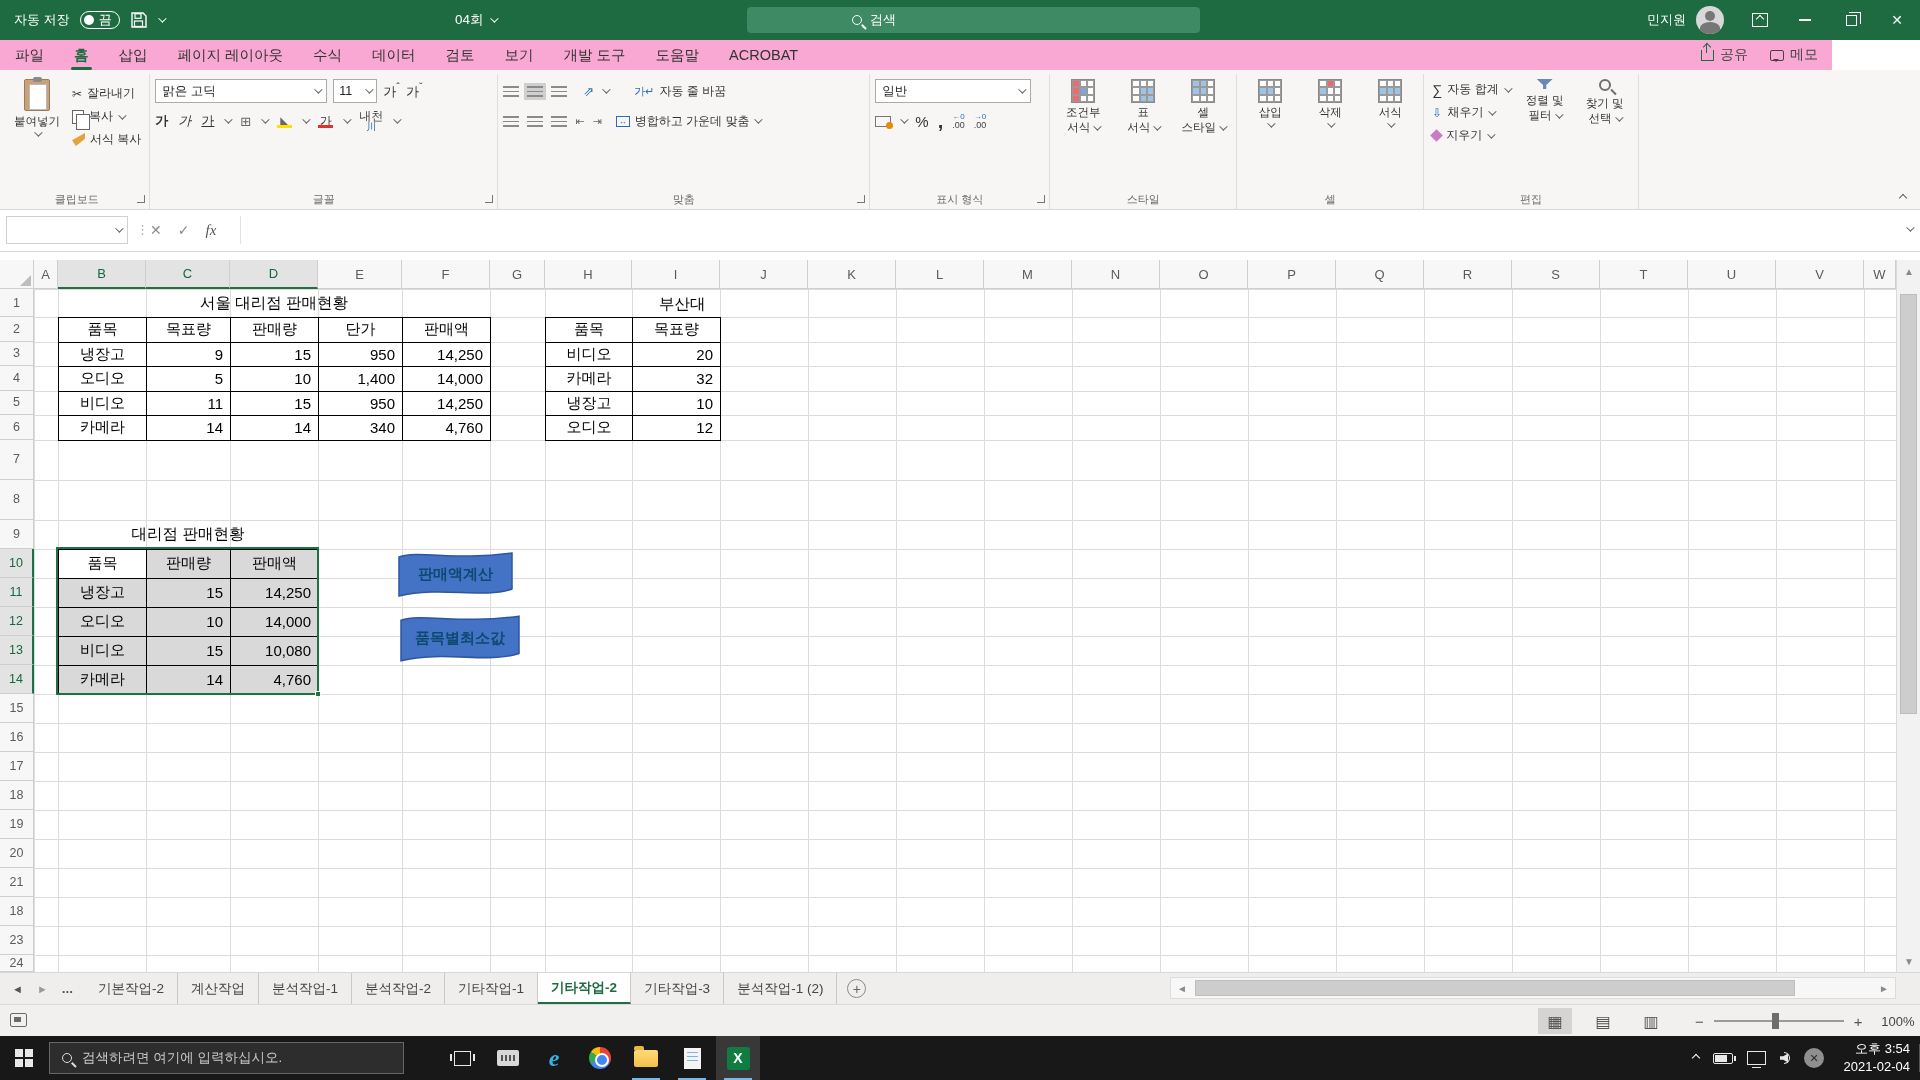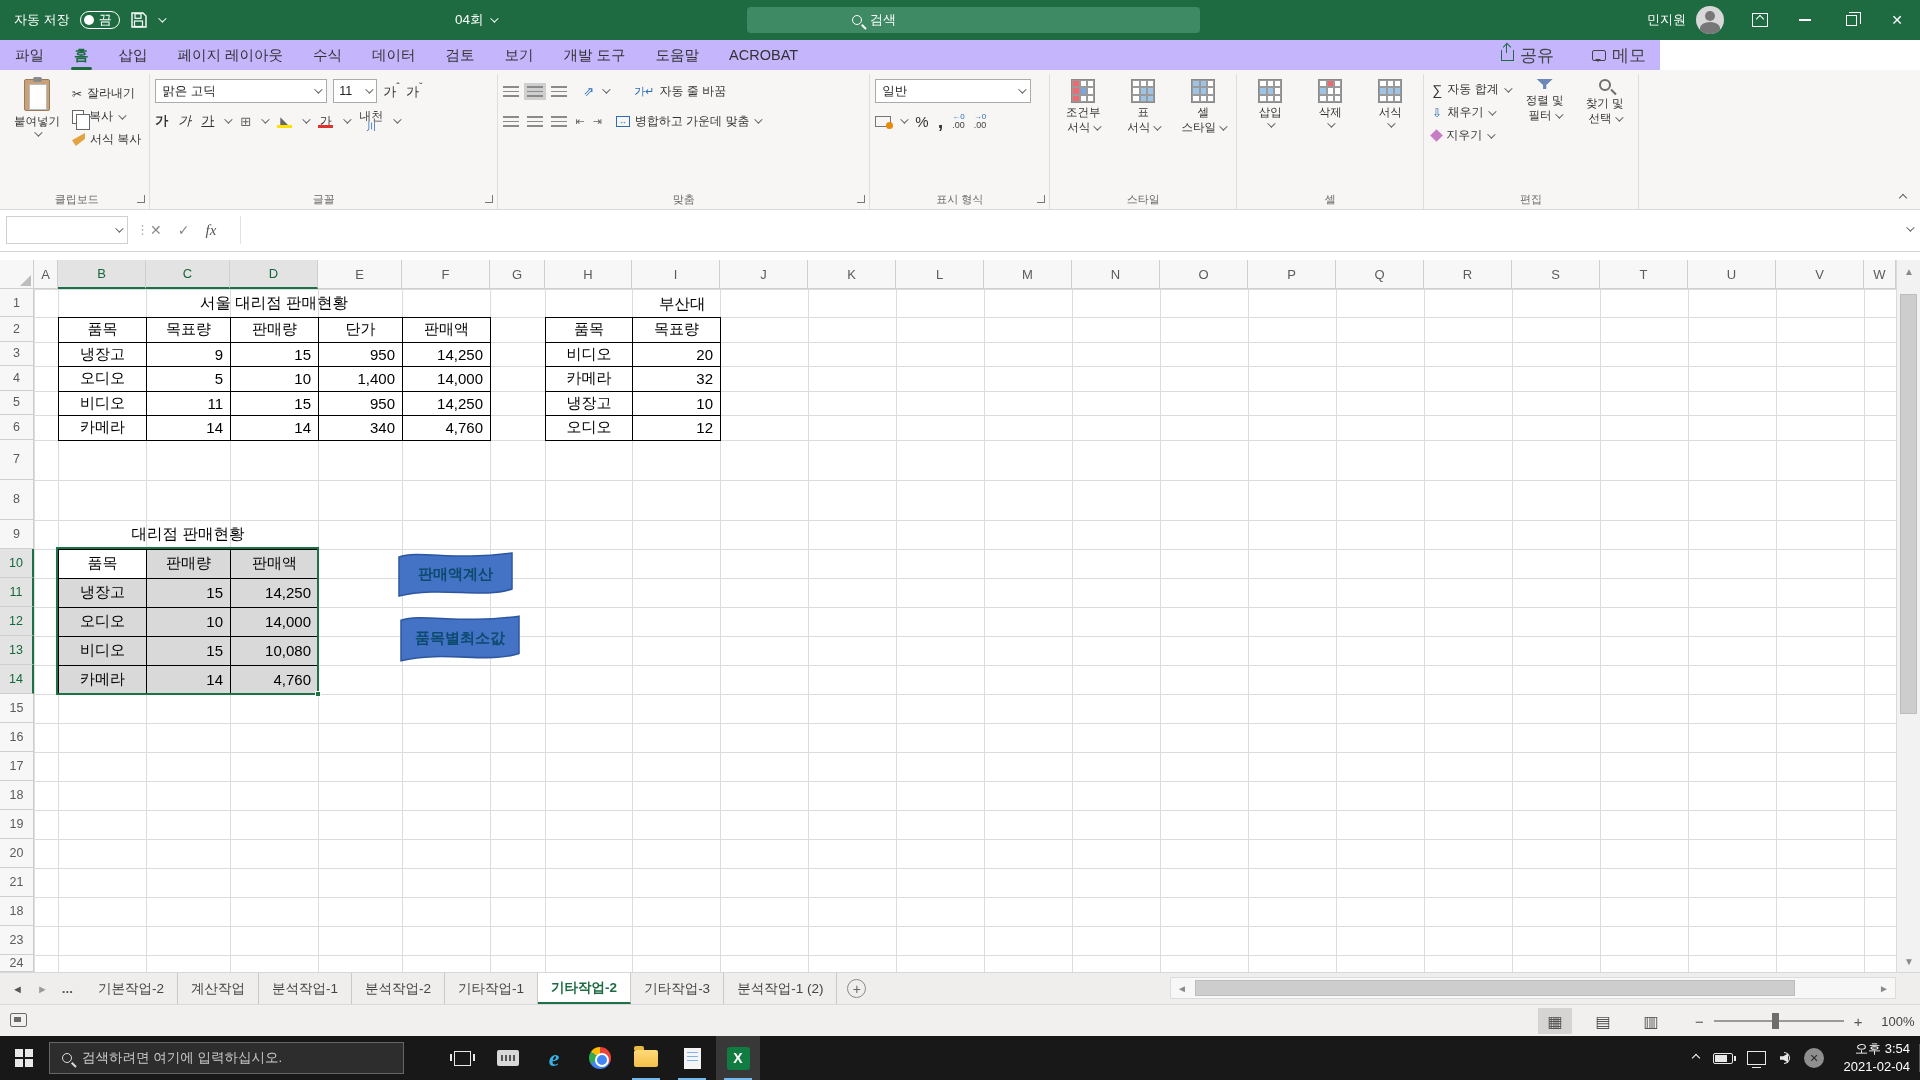--- a/index.html
+++ b/index.html
@@ -23,25 +23,25 @@
 .ricon{width:16px;height:14px;border:1.4px solid #fff;position:relative;margin:0 14px}
 .ricon:after{content:"";position:absolute;left:4px;top:2px;width:5px;height:5px;border-left:1.4px solid #fff;border-top:1.4px solid #fff;transform:rotate(45deg)}
 .rest{width:11px;height:11px;border:1.4px solid #fff;position:relative}
 .rest:before{content:"";position:absolute;left:2px;top:-4px;width:11px;height:11px;border-top:1.4px solid #fff;border-right:1.4px solid #fff}
 .minl{width:12px;height:1.5px;background:#fff}
 
 .cv{display:inline-block;width:6px;height:6px;border-right:1.4px solid #5f5f5f;border-bottom:1.4px solid #5f5f5f;transform:rotate(45deg) translateY(-2px)}
 .cv.w{border-color:#fff}
 .cv.up{transform:rotate(-135deg)}
 
-.tabrow{position:absolute;top:40px;left:0;width:1660px;height:30px;background:#c4b5fd;display:flex;align-items:flex-end;font-size:14.5px;color:#333}
+.tabrow{position:absolute;top:40px;left:0;width:1832px;height:30px;background:#f9a8d4;display:flex;align-items:flex-end;font-size:14.5px;color:#333}
 .mtab{padding:0 15px;height:30px;display:flex;align-items:center;position:relative}
 .mtab.active{color:#1E6B41;font-weight:bold}
 .mtab.active:after{content:"";position:absolute;left:12px;right:12px;bottom:0;height:3px;background:#1E6B41;border-radius:2px}
-.tr-right{position:absolute;right:14px;top:0;height:30px;display:flex;align-items:center;gap:38px;font-size:17px;color:#444}
+.tr-right{position:absolute;right:14px;top:0;height:30px;display:flex;align-items:center;gap:22px;font-size:14px;color:#444}
 .tr-btn{display:flex;align-items:center;gap:6px}
 .shic{width:13px;height:11px;border:1.3px solid #1E6B41;border-top:none;position:relative}
 .shic:before{content:"";position:absolute;left:4px;top:-6px;width:1.3px;height:9px;background:#1E6B41}
 .shic:after{content:"";position:absolute;left:1.5px;top:-6px;width:5px;height:5px;border-left:1.3px solid #1E6B41;border-top:1.3px solid #1E6B41;transform:rotate(45deg)}
 .memoic{width:14px;height:11px;border:1.3px solid #444;border-radius:2px;position:relative}
 .memoic:after{content:"";position:absolute;left:2px;bottom:-5px;border:3px solid transparent;border-top-color:#444}
 
 .ribbon{position:absolute;top:70px;left:0;width:1920px;height:140px;background:#F7F6F5;border-bottom:1px solid #D8D8D8;display:flex;padding:4px 0 0 4px}
 .rgroup{position:relative;border-right:1px solid #DFDEDD;padding:2px 5px 20px 5px;flex:none}
 .rfoot{position:absolute;bottom:2px;left:0;right:0;text-align:center;font-size:11px;color:#6D6B68}

